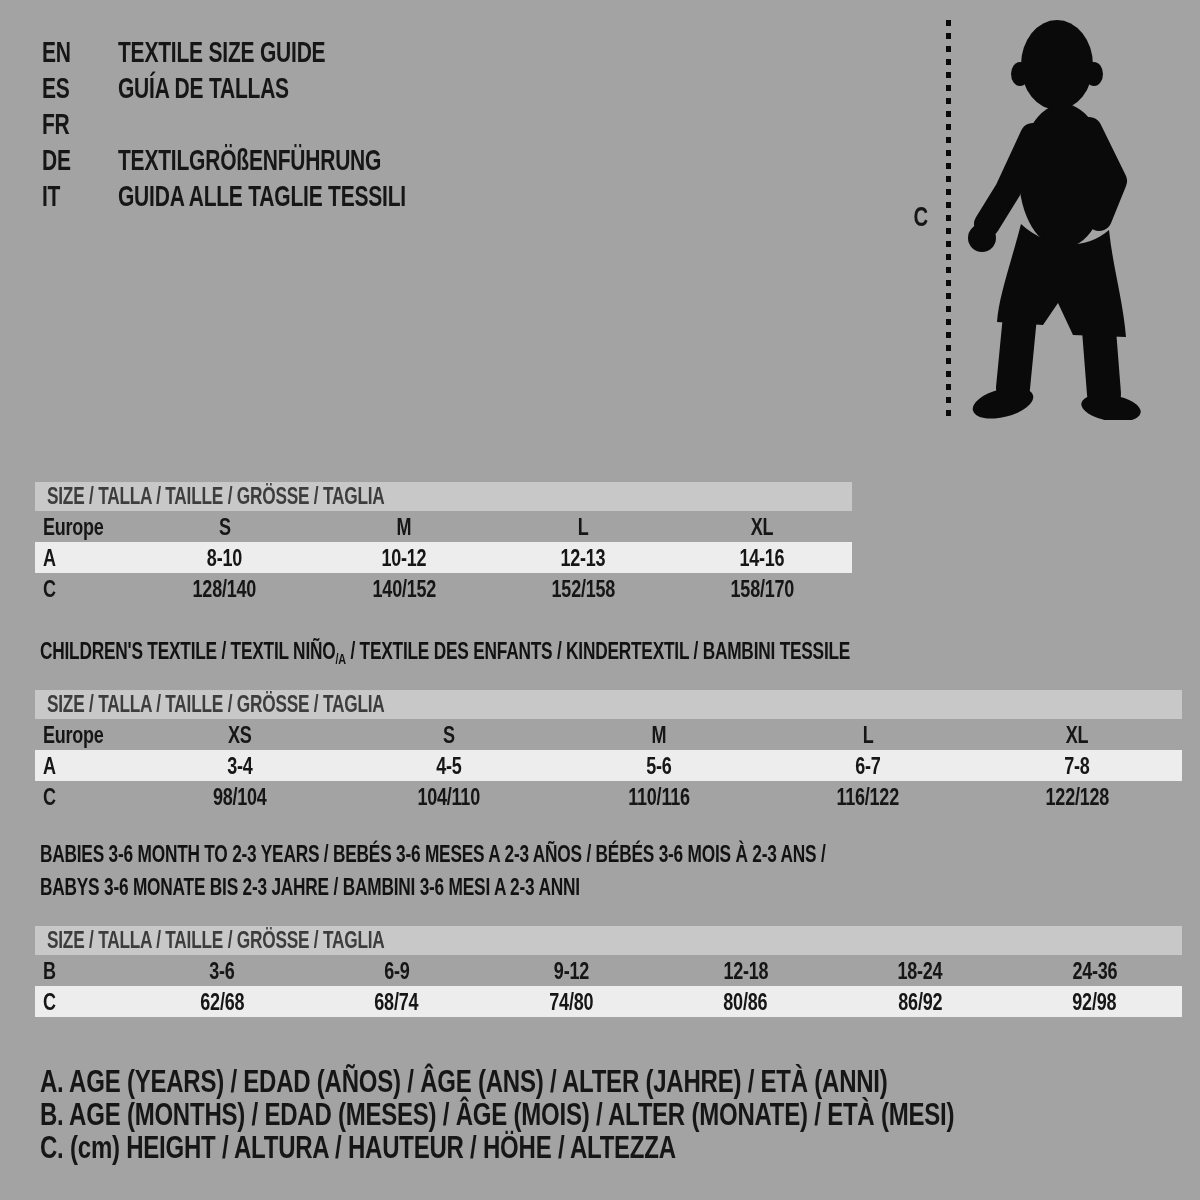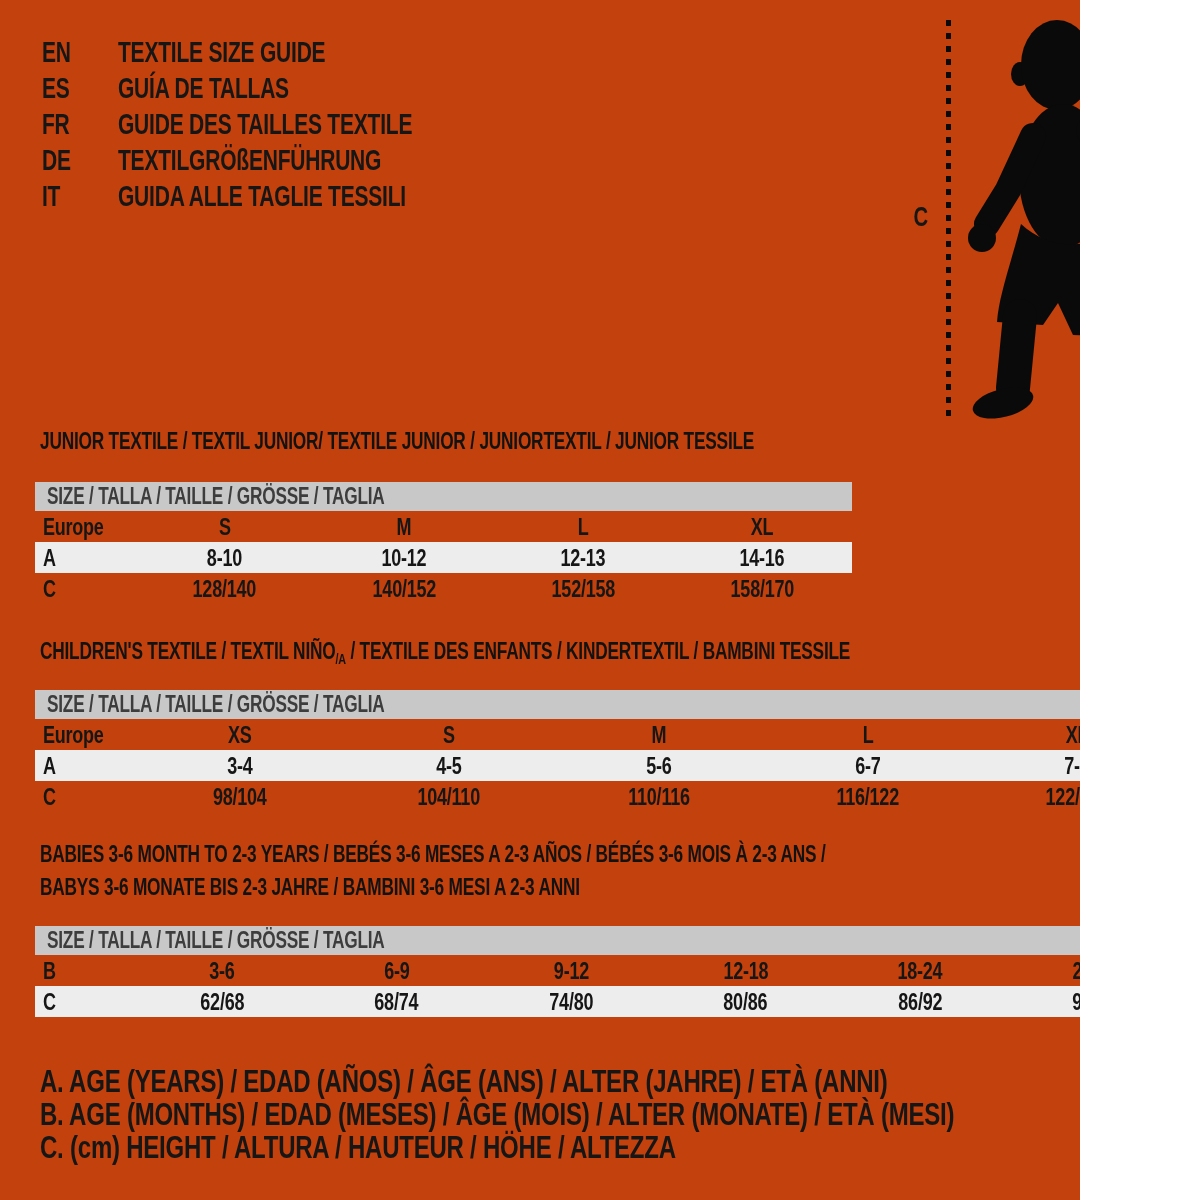--- a/index.html
+++ b/index.html
@@ -1,19 +1,19 @@
 <!DOCTYPE html>
 <html><head>
 <meta charset="utf-8">
 <style>
   * { margin:0; padding:0; box-sizing:border-box; }
   html,body { background:#fff; }
   .page {
-    position:relative; width:1080px; height:1200px;
-    background:#c2410c; overflow:hidden;
+    position:relative; width:1200px; height:1200px;
+    background:#a3a3a3; overflow:hidden;
     font-family:"Liberation Sans","DejaVu Sans",sans-serif;
     font-weight:bold; color:#161616;
   }
   
   .ctext { display:inline-block; transform:scaleX(0.75); transform-origin:0 50%; white-space:nowrap; letter-spacing:-0.3px; }
   .ctext.ctr { transform-origin:50% 50%; }
 
   
   .langs { position:absolute; left:42px; top:34px; }
   .lang-row { display:flex; height:36px; line-height:36px; font-size:30px; }
@@ -51,21 +51,20 @@
     <div class="lang-row">
       <span class="code"><span class="ctext">EN</span></span>
       <span class="lab"><span class="ctext">TEXTILE SIZE GUIDE</span></span>
     </div>
     <div class="lang-row">
       <span class="code"><span class="ctext">ES</span></span>
       <span class="lab"><span class="ctext">GUÍA DE TALLAS</span></span>
     </div>
     <div class="lang-row">
       <span class="code"><span class="ctext">FR</span></span>
-      <span class="lab"><span class="ctext">GUIDE DES TAILLES TEXTILE</span></span>
     </div>
     <div class="lang-row">
       <span class="code"><span class="ctext">DE</span></span>
       <span class="lab"><span class="ctext">TEXTILGRÖßENFÜHRUNG</span></span>
     </div>
     <div class="lang-row">
       <span class="code"><span class="ctext">IT</span></span>
       <span class="lab"><span class="ctext">GUIDA ALLE TAGLIE TESSILI</span></span>
     </div>
   </div>
@@ -80,23 +79,20 @@
     <polyline points="70,118 45,172 24,206" stroke="#0a0a0a" stroke-width="26" stroke-linecap="round" stroke-linejoin="round" fill="none"></polyline>
     <circle cx="19" cy="220" r="14"></circle>
     <polyline points="126,112 151,163 136,200" stroke="#0a0a0a" stroke-width="26" stroke-linecap="round" stroke-linejoin="round" fill="none"></polyline>
     <path d="M58,206 C47,248 36,278 34,304 L80,307 L95,285 L110,317 L163,319 C160,282 150,250 146,212 C120,234 84,230 58,206 Z"></path>
     <polyline points="57,298 50,370" stroke="#0a0a0a" stroke-width="34" stroke-linecap="round" fill="none"></polyline>
     <ellipse cx="40" cy="385" rx="31" ry="14" transform="rotate(-14 40 385)"></ellipse>
     <polyline points="136,312 141,376" stroke="#0a0a0a" stroke-width="34" stroke-linecap="round" fill="none"></polyline>
     <ellipse cx="148" cy="390" rx="30" ry="13" transform="rotate(9 148 390)"></ellipse>
   </svg>
 
-  <div class="sec-title" style="top:428px">
-    <span class="ctext" style="transform:scaleX(0.72)">JUNIOR TEXTILE / TEXTIL JUNIOR/ TEXTILE JUNIOR / JUNIORTEXTIL / JUNIOR TESSILE</span>
-  </div>
   <div class="tbl" style="top:482px; width:817px;">
     <div class="bar"><span class="ctext">SIZE / TALLA / TAILLE / GRÖSSE / TAGLIA</span></div>
     <div class="row">
       <span class="lbl"><span class="ctext">Europe</span></span>
       <span class="val"><span class="ctext ctr">S</span></span>
       <span class="val"><span class="ctext ctr">M</span></span>
       <span class="val"><span class="ctext ctr">L</span></span>
       <span class="val"><span class="ctext ctr">XL</span></span>
     </div>
     <div class="row shaded">

